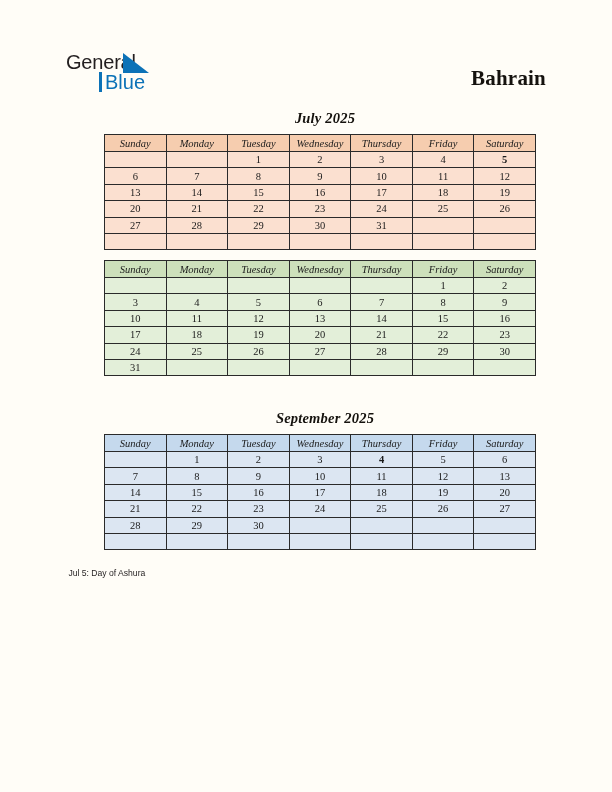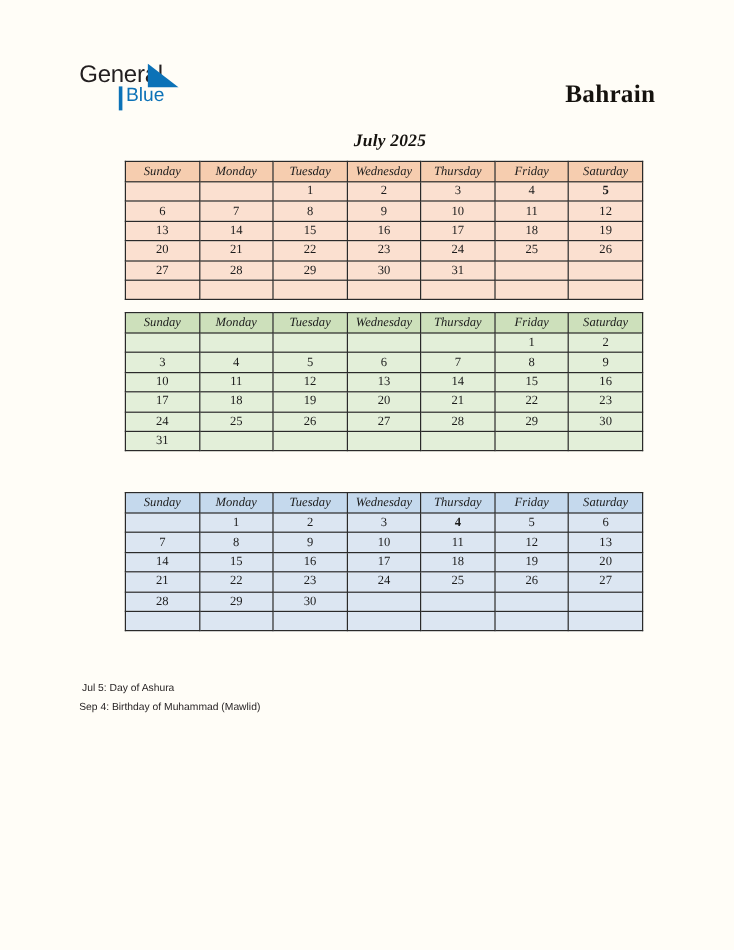--- a/index.html
+++ b/index.html
@@ -43,21 +43,21 @@
     left: 57px;
     top: 1px;
     width: 26px;
     height: 20px;
   }
   .logo-blue {
     position: absolute;
     left: 39px;
     top: 20px;
     font-family: "Liberation Sans", sans-serif;
-    font-size: 16px;
+    font-size: 20px;
     color: #0c72b7;
     line-height: 1;
   }
   .logo-bar {
     position: absolute;
     left: 33px;
     top: 20px;
     width: 3px;
     height: 20px;
     background: #0c72b7;
@@ -297,20 +297,21 @@
           <td></td>
           <td></td>
           <td></td>
           <td></td>
           <td></td>
         </tr>
       </tbody>
     </table>
   </div>
 <div class="month-block" id="block-2">
+    <div class="month-title">September 2025</div>
     <table class="cal">
       <thead>
         <tr>
           <th>Sunday</th>
           <th>Monday</th>
           <th>Tuesday</th>
           <th>Wednesday</th>
           <th>Thursday</th>
           <th>Friday</th>
           <th>Saturday</th>
@@ -370,14 +371,13 @@
           <td></td>
           <td></td>
           <td></td>
         </tr>
       </tbody>
     </table>
   </div>
 
 <div class="notes">
     <div class="note-line"> Jul 5: Day of Ashura</div>
-    <div class="note-line">Sep 4: Birthday of Muhammad (Mawlid)</div>
   </div>
 
 </body></html>

